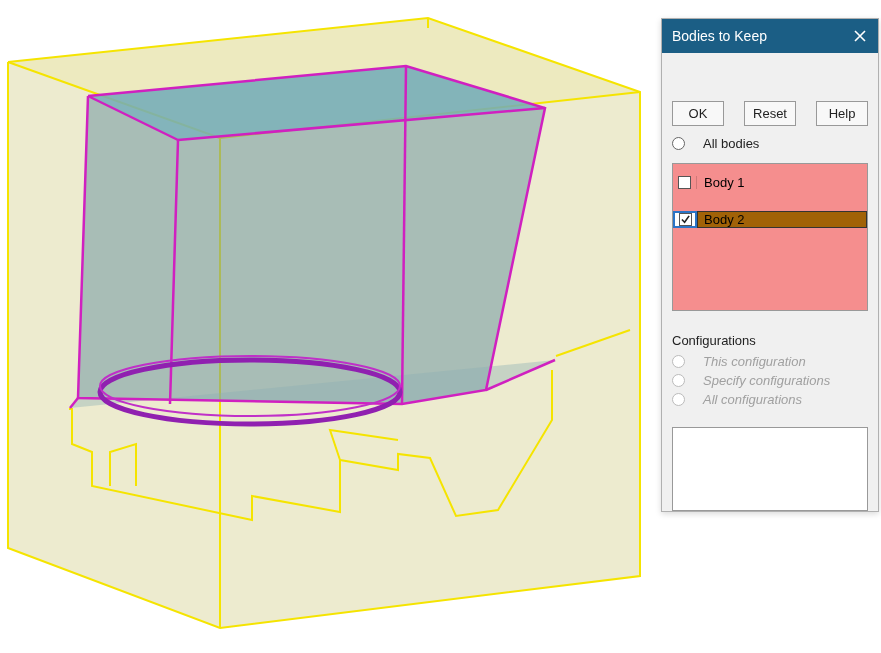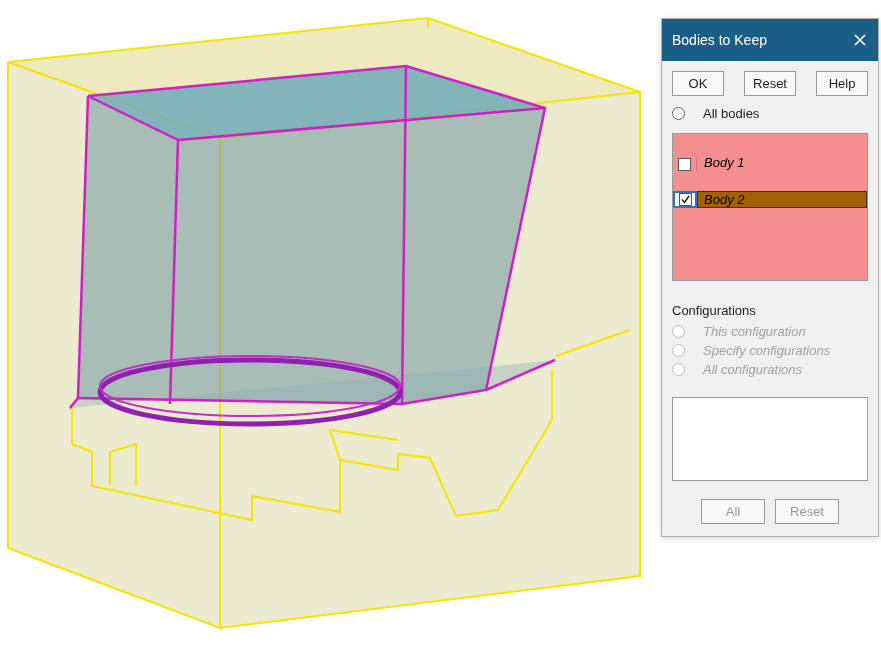--- a/index.html
+++ b/index.html
@@ -25,37 +25,38 @@
     width: 218px;
     border: 1px solid #b0b0b0;
     background: #f0f0f0;
     box-shadow: 0 2px 6px rgba(0,0,0,0.15);
     display: flex;
     flex-direction: column;
   }
   .titlebar {
     background: #1b5e85;
     color: #fff;
-    height: 42px;
+    height: 34px;
     display: flex;
     align-items: center;
     padding: 0 6px 0 10px;
     font-size: 14px;
   }
   .titlebar .title { flex: 1; }
   .titlebar .close {
     width: 24px; height: 24px;
     display: flex; align-items: center; justify-content: center;
     cursor: pointer;
     font-size: 14px;
   }
   .btn-row {
     display: flex;
     gap: 20px;
     padding: 10px 10px 8px 10px;
+    margin-top: 38px;
   }
   .btn {
     background: #f8f8f8;
     border: 1px solid #999;
     padding: 4px 0;
     font-size: 13px;
     cursor: pointer;
     text-align: center;
     flex: 1;
     color: #222;
@@ -93,23 +94,22 @@
   }
   .body-list {
     margin: 0 10px 0 10px;
     border: 1px solid #999;
     height: 148px;
     background: #f58e8e;
     overflow: hidden;
   }
   .body-row {
     display: flex;
-    align-items: flex-end;
+    align-items: center;
     height: 37px;
-    font-style: italic;
   }
   .body-row.selected .body-label-cell { background: #a16207; }
   .cb-cell {
     width: 24px;
     display: flex; align-items: center; justify-content: center;
     border-right: 1px solid rgba(0,0,0,0.15);
     flex-shrink: 0;
   }
   .body-row.selected .cb-cell {
     border: 2px solid #2b74c6;
@@ -256,17 +256,13 @@
       <span>Specify configurations</span>
     </div>
     <div class="radio-row disabled">
       <span class="radio-outer"></span>
       <span>All configurations</span>
     </div>
   </div>
 
   <div class="config-list-box"></div>
 
-  <div class="bottom-btn-row">
-    <button class="btn" disabled="">All</button>
-    <button class="btn" disabled="">Reset</button>
-  </div>
 </div>
 
 </body></html>

